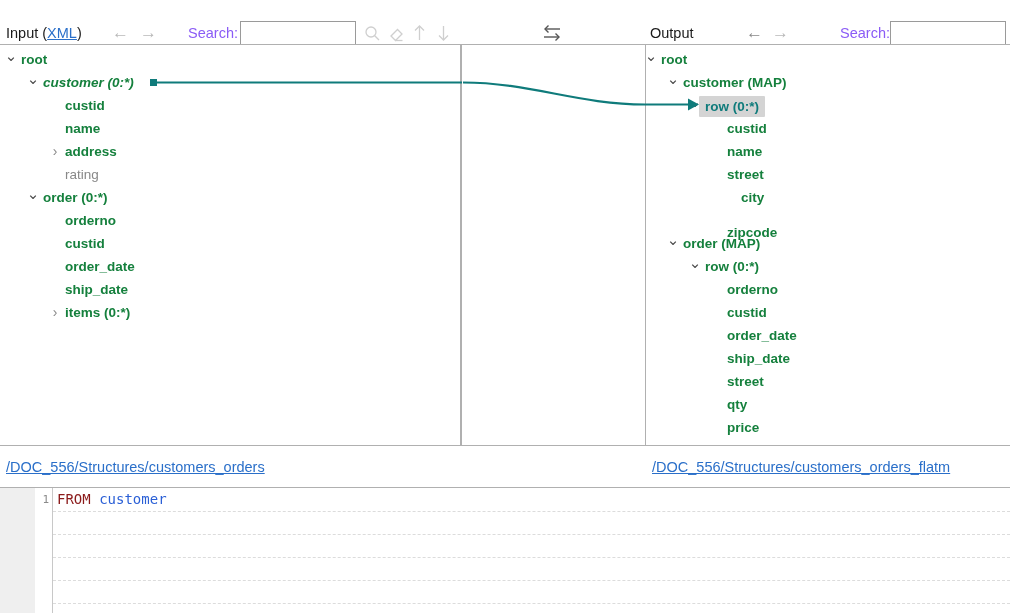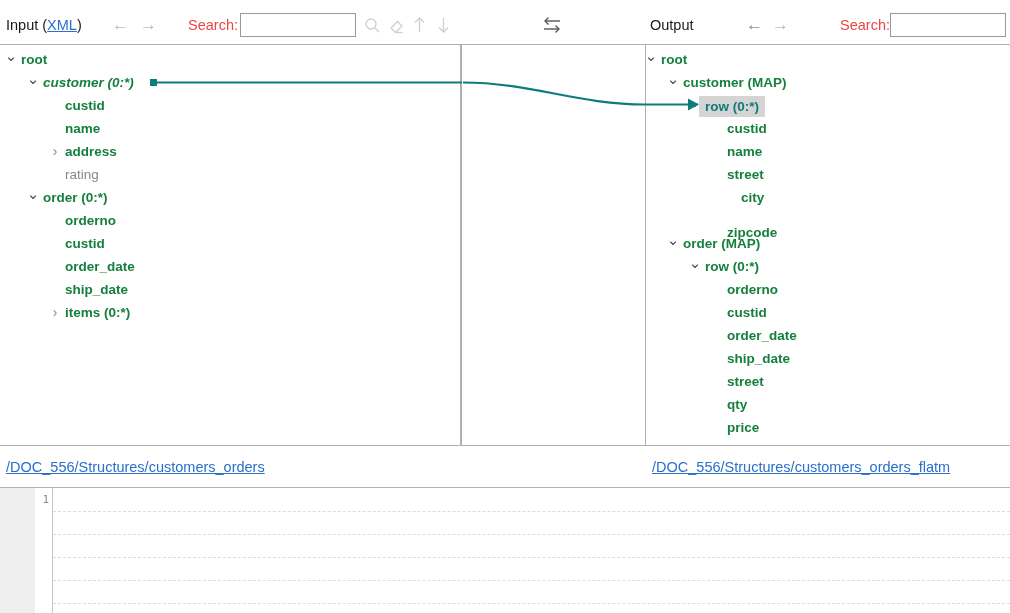--- a/index.html
+++ b/index.html
@@ -14,21 +14,21 @@
     overflow: hidden;
     font-family: "Liberation Sans", sans-serif;
     font-size: 13px;
     color: #1a1a1a;
     -webkit-font-smoothing: antialiased;
   }
 
   
   .toolbar {
     position: absolute;
-    left: 0; top: 4px;
+    left: 0; top: 12px;
     width: 1010px; height: 44px;
   }
   .tb-label {
     position: absolute;
     font-size: 14.5px;
     color: #1a1a1a;
     white-space: nowrap;
   }
   .tb-link {
     color: #2a6fc9;
@@ -38,21 +38,21 @@
     position: absolute;
     font-size: 17px;
     line-height: 1;
     color: #b8b8b8;
     user-select: none;
   }
   .nav-arrow.enabled { color: #888888; }
   .search-label {
     position: absolute;
     font-size: 14.5px;
-    color: #ef4444;
+    color: #8b5cf6;
   }
   .search-box {
     position: absolute;
     border: 1px solid #9a9a9a;
     background: #ffffff;
     box-sizing: border-box;
     font-family: "Liberation Sans", sans-serif;
     font-size: 12px;
     padding: 0 4px;
     color: #1a1a1a;
@@ -381,13 +381,14 @@
   <div class="guide" style="top:46px;"></div>
   <div class="guide" style="top:69px;"></div>
   <div class="guide" style="top:92px;"></div>
   <div class="guide" style="top:115px;"></div>
 
   <div class="editor-gutter-outer"></div>
   <div class="editor-gutter-num"></div>
   <div class="editor-vline"></div>
 
   <div class="line-num" style="top:0px;">1</div>
+  <div class="code-line" style="top:0px;"><span class="tok-kw">FROM</span><span> </span><span class="tok-id">customer</span></div>
 </div>
 
 </body></html>

